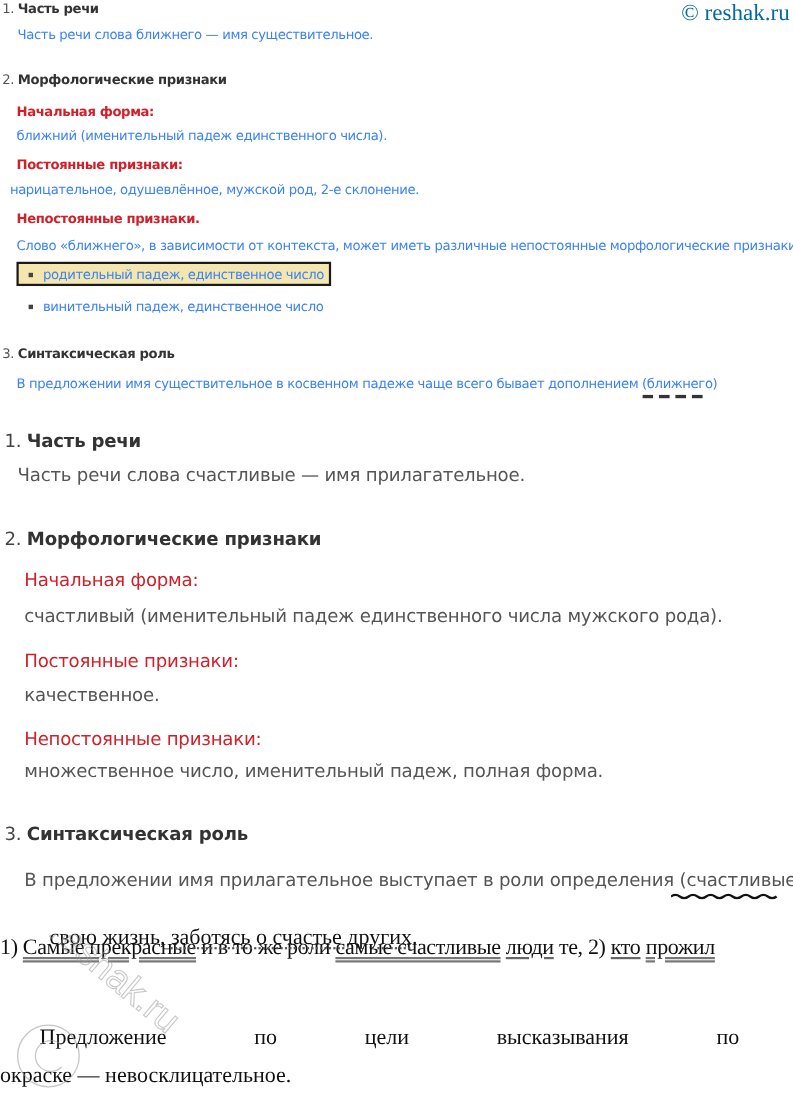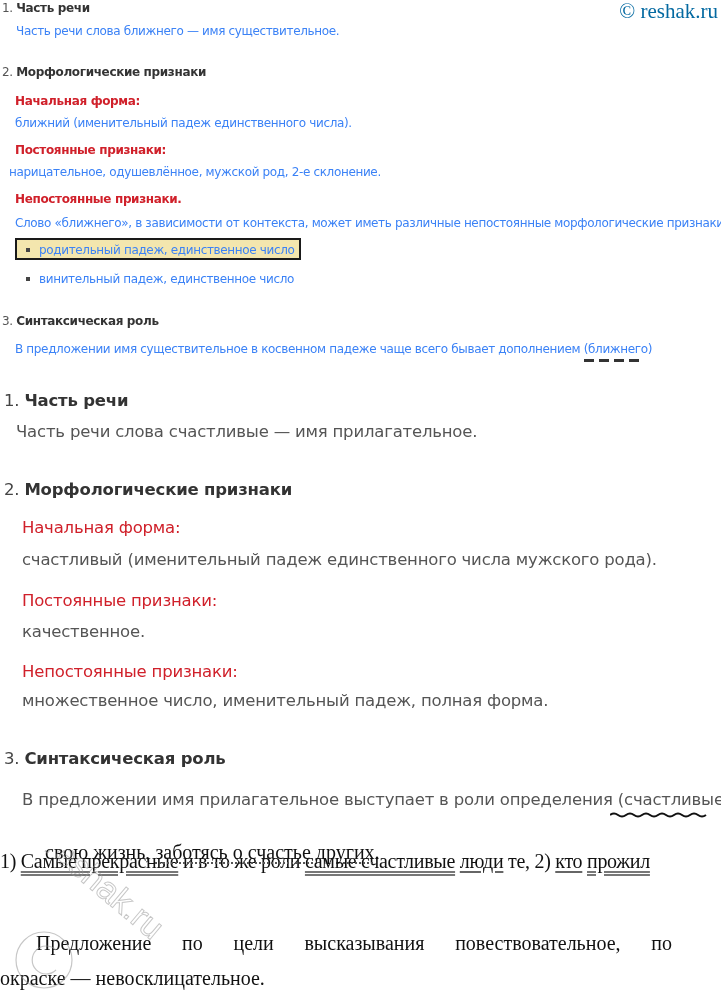--- a/index.html
+++ b/index.html
@@ -144,21 +144,20 @@
   </div>
   <div class="abs" style="left:0; top:841px;margin-left:45px;">
     <span>свою жизнь,</span>
     <span class="u-dotted">заботясь о счастье других</span><span>.</span>
   </div>
   <div class="justify-line" style="top:932px;">
     <span>Предложение</span>
     <span>по</span>
     <span>цели</span>
     <span>высказывания</span>
-    <span>повествовательное,</span>
     <span>по</span>
   </div>
   <div class="abs" style="left:0; top:967px;">окраске — невосклицательное.</div>
 </div>
 
 <svg class="wm-diag" viewBox="0 0 160 150">
   <g fill="none" stroke="#999" stroke-width="1.2">
     <circle cx="40" cy="110" r="28"></circle>
     <path d="M52 100 A 14 14 0 1 0 52 120"></path>
   </g>

